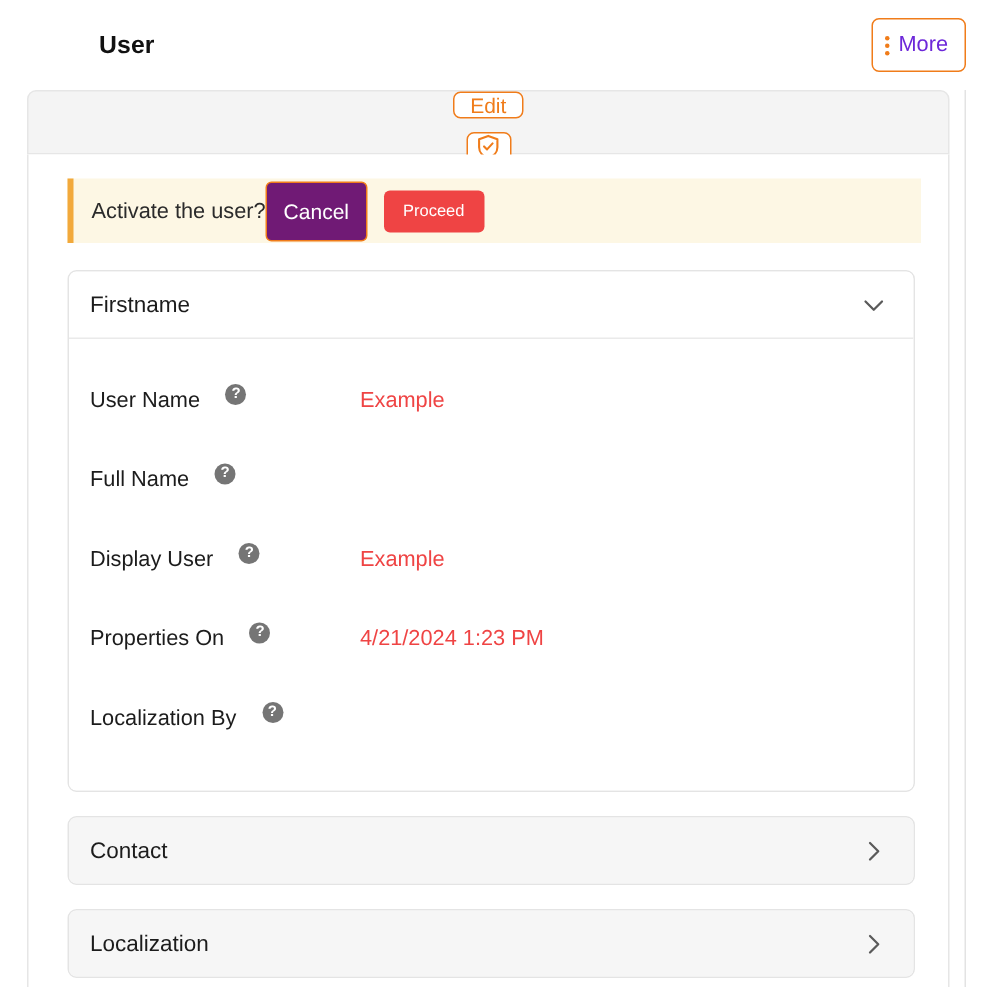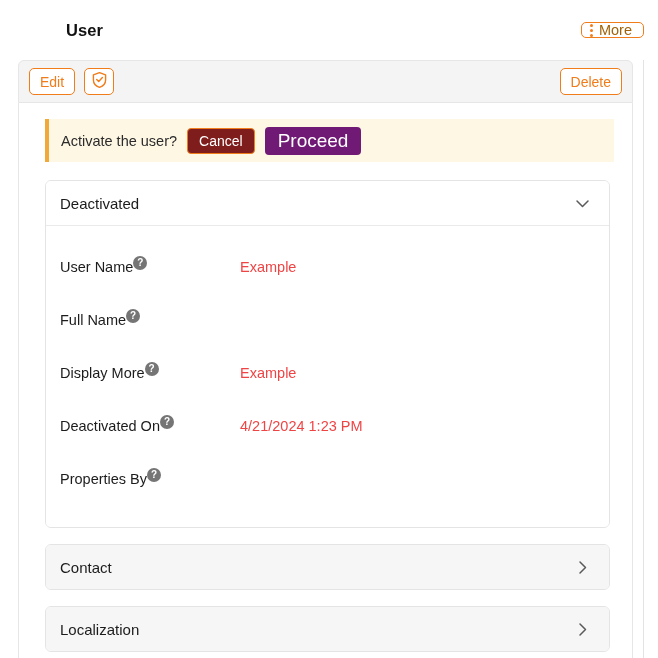--- a/index.html
+++ b/index.html
@@ -54,26 +54,26 @@
     margin-left: auto;
     display: flex;
     align-items: center;
     gap: 12px;
   }
 
   .btn-more {
     display: inline-flex;
     align-items: center;
     gap: 6px;
-    height: 16px;
+    height: 36px;
     padding: 0 11px 0 8px;
     border: 1.5px solid #f07c1a;
     border-radius: 5px;
     background: #ffffff;
-    color: #a16207;
+    color: #6d28d9;
     font-size: 14.5px;
     cursor: pointer;
     white-space: nowrap;
   }
   .kebab {
     display: inline-flex;
     flex-direction: column;
     justify-content: center;
     gap: 2px;
     height: 14px;
@@ -102,20 +102,21 @@
     top: 60px;
     width: 615px;
     height: 43px;
     background: #f4f4f4;
     border: 1px solid #e6e6e6;
     border-radius: 6px 6px 0 0;
     display: flex;
     align-items: center;
     padding: 0 10px;
     gap: 9px;
+    flex-direction: column;
   }
   .obtn {
     display: inline-flex;
     align-items: center;
     justify-content: center;
     height: 27px;
     min-width: 27px;
     padding: 0 10px;
     border: 1.5px solid #f07c1a;
     border-radius: 5px;
@@ -143,51 +144,51 @@
 
   
   .alert {
     margin: 16px 18px 0 26px;
     background: #fdf7e4;
     border-left: 4px solid #f2a93b;
     height: 43px;
     display: flex;
     align-items: center;
     padding: 0 12px;
-    gap: 10px;
   }
   .alert-text {
     font-size: 14.5px;
     color: #2b2b2b;
   }
   .btn-cancel {
     display: inline-flex;
     align-items: center;
     justify-content: center;
-    height: 26px;
+    height: 40px;
     padding: 0 11px;
     border: 1.5px solid #f07c1a;
     border-radius: 4px;
-    background: #7f1d1d;
+    background: #701a75;
     color: #ffffff;
     font-size: 14px;
     cursor: pointer;
   }
   .btn-proceed {
     display: inline-flex;
     align-items: center;
     justify-content: center;
     height: 28px;
     padding: 0 13px;
     border: none;
     border-radius: 4px;
-    background: #701a75;
+    background: #ef4444;
     color: #ffffff;
-    font-size: 19px;
-    cursor: pointer;
+    font-size: 11px;
+    cursor: pointer;
+    margin-left: 11px;
   }
 
   
   .acc-wrap { margin: 18px 22px 0 26px; }
 
   .acc-card {
     border: 1px solid #e4e4e4;
     border-radius: 6px;
     background: #ffffff;
     overflow: hidden;
@@ -224,21 +225,21 @@
     display: flex;
     align-items: center;
     min-height: 53px;
     padding: 0 14px;
   }
   .prop-label {
     width: 180px;
     flex: 0 0 180px;
     display: flex;
     align-items: center;
-    gap: 0;
+    gap: 17px;
     font-size: 14.5px;
     color: #1c1c1c;
   }
   .help-icon {
     display: inline-flex;
     align-items: center;
     justify-content: center;
     width: 14px;
     height: 14px;
     border-radius: 50%;
@@ -315,21 +316,21 @@
     <div class="alert">
       <span class="alert-text">Activate the user?</span>
       <button class="btn-cancel">Cancel</button>
       <button class="btn-proceed">Proceed</button>
     </div>
 
     <div class="acc-wrap">
 
       <div class="acc-card">
         <div class="acc-head">
-          <span class="acc-title">Deactivated</span>
+          <span class="acc-title">Firstname</span>
           <span class="acc-chevron">
             <svg width="19" height="19" viewBox="0 0 19 19" aria-hidden="true">
               <path d="M4 7 L9.5 12.5 L15 7" fill="none" stroke="#5a5a5a" stroke-width="1.5" stroke-linecap="round" stroke-linejoin="round"></path>
             </svg>
           </span>
         </div>
 
         <div class="acc-body">
 
           <div class="prop-row">
@@ -342,37 +343,37 @@
 
           <div class="prop-row">
             <div class="prop-label">
               <span>Full Name</span>
               <span class="help-icon">?</span>
             </div>
           </div>
 
           <div class="prop-row">
             <div class="prop-label">
-              <span>Display More</span>
+              <span>Display User</span>
               <span class="help-icon">?</span>
             </div>
             <div class="prop-value">Example</div>
           </div>
 
           <div class="prop-row">
             <div class="prop-label">
-              <span>Deactivated On</span>
+              <span>Properties On</span>
               <span class="help-icon">?</span>
             </div>
             <div class="prop-value">4/21/2024 1:23 PM</div>
           </div>
 
           <div class="prop-row">
             <div class="prop-label">
-              <span>Properties By</span>
+              <span>Localization By</span>
               <span class="help-icon">?</span>
             </div>
           </div>
 
         </div>
       </div>
 
       <div class="acc-card collapsed-card">
         <div class="acc-head collapsed">
           <span class="acc-title">Contact</span>

